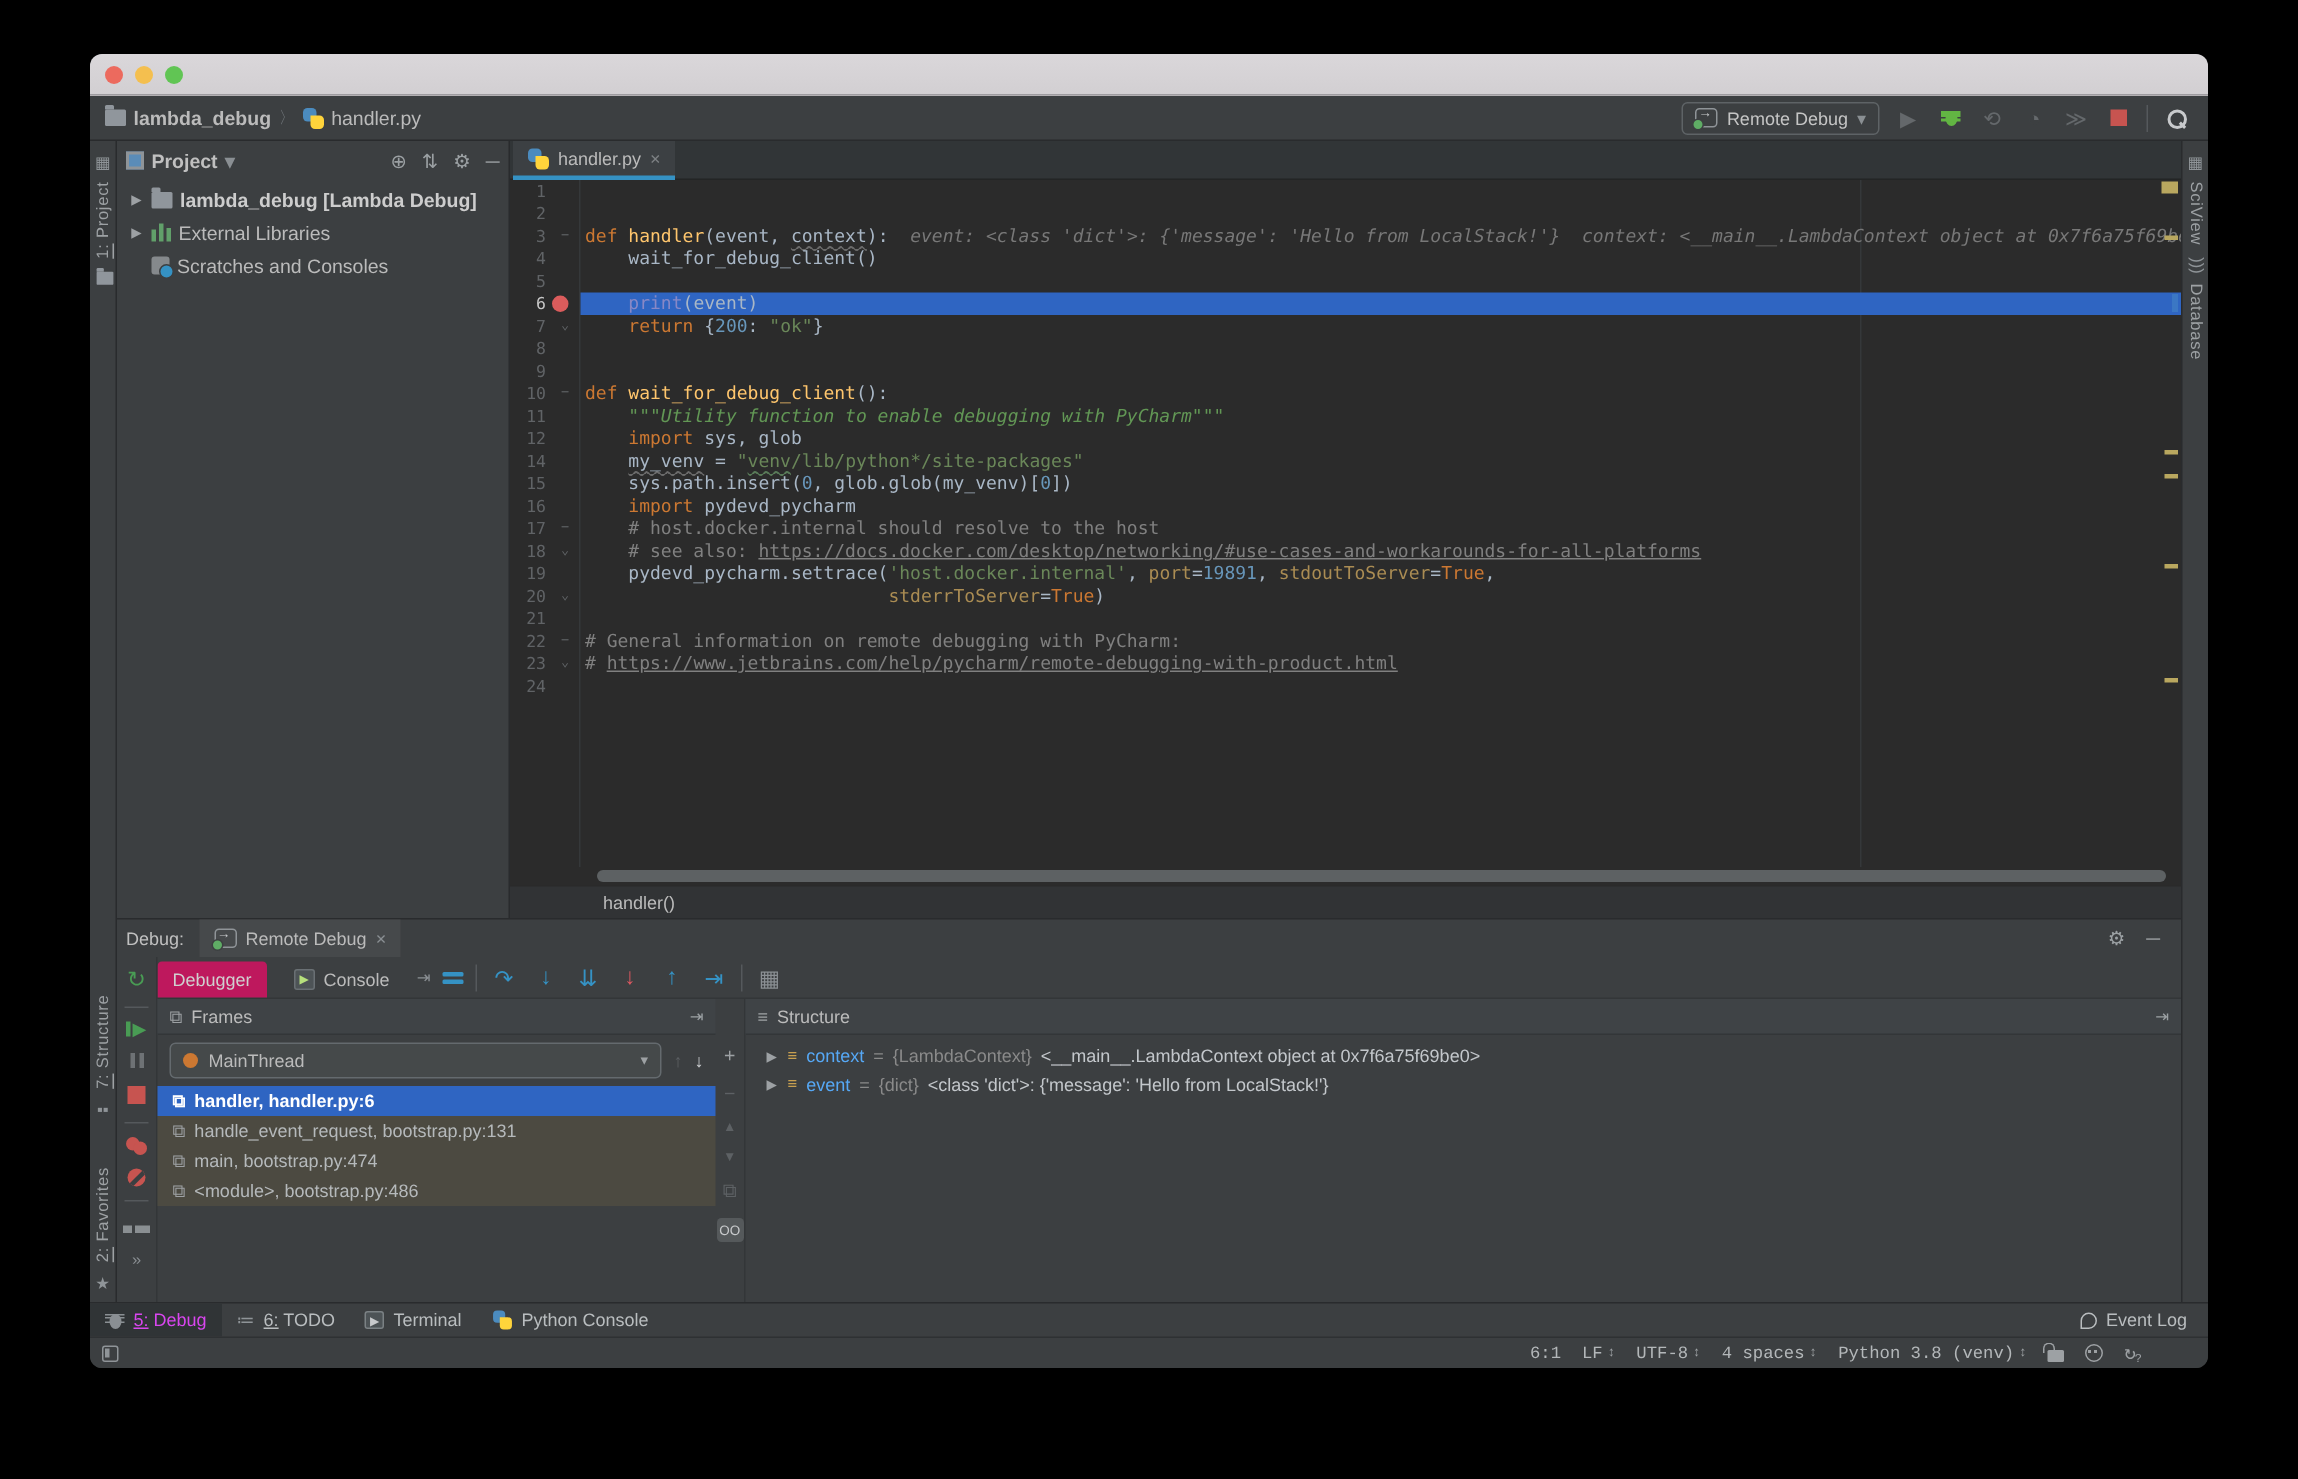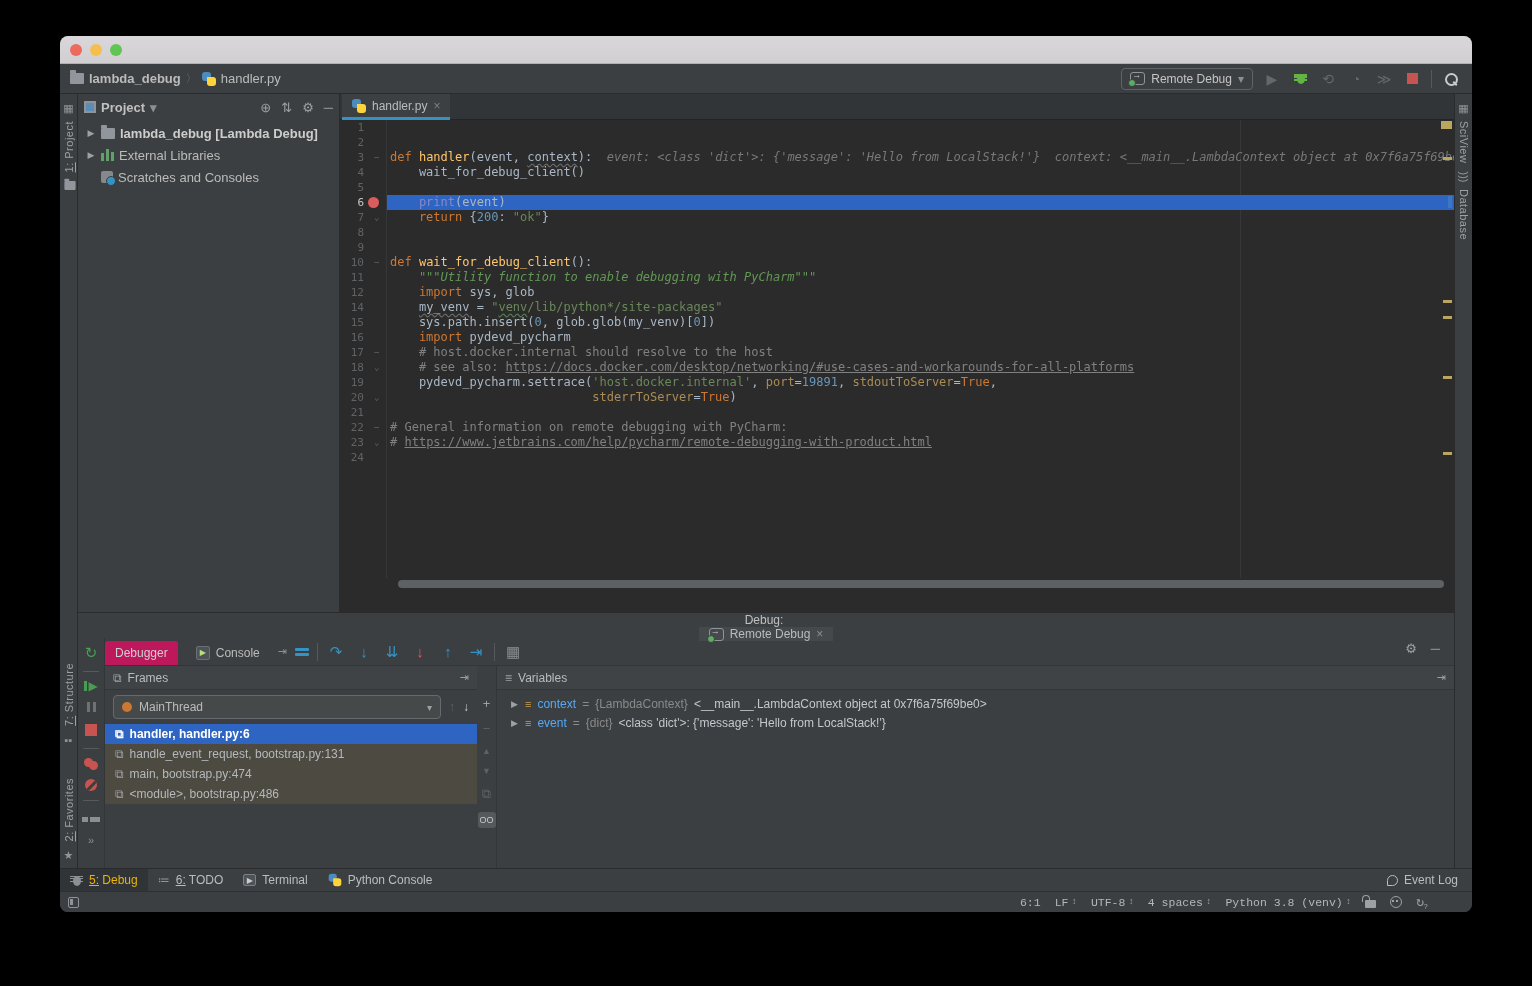--- a/index.html
+++ b/index.html
@@ -93,21 +93,21 @@
   .stripe { position:absolute; right:1px; top:0; width:13px; bottom:0; }
   .stripe i { position:absolute; display:block; }
 
   .hscroll { position:absolute; left:0; top:484px; width:100%; height:12px; background:#2b2b2b; }
   .hscroll .thumb { position:absolute; left:58px; right:10px; top:2px; height:8px; background:#5d6163; border-radius:4px; }
   .ecrumb { position:absolute; left:0; top:496px; width:100%; height:22px; background:#313335; color:#bbbbbb;
     font-size:12px; display:flex; align-items:center; padding-left:62px; border-top:1px solid #2a2a2a; }
 
   
   .debug { position:absolute; left:18px; top:576px; width:1376px; height:256px; background:#3c3f41; border-top:1px solid #292b2d; color:#bbbbbb; }
-  .dg-head { position:absolute; left:0; top:0; width:100%; height:25px; display:flex; align-items:center; font-size:12px;flex-direction:column; }
+  .dg-head { position:absolute; left:0; top:0; width:100%; height:25px; display:flex; align-items:center; font-size:12px; }
   .dg-label { padding:0 10px 0 6px; color:#c0c0c0; }
   .dg-tab { height:25px; display:flex; align-items:center; gap:6px; padding:0 10px; background:#46494b; }
   .dg-head .right { margin-left:auto; display:flex; gap:14px; padding-right:14px; color:#9ba0a3; font-size:13px; }
   .dg-toolbar { position:absolute; left:27px; top:25px; right:0; height:28px; display:flex; align-items:center; gap:8px; font-size:12px; border-bottom:1px solid #333638; }
   .dtab { height:24px; display:flex; align-items:center; gap:6px; padding:0 10px; margin-top:2px; }
   .dtab.sel { background:#be185d; border-radius:3px 3px 0 0; color:#d0d0d0; }
   .conico { width:14px; height:14px; background:#4d5356; border:1px solid #6a7074; border-radius:2px; color:#b6e07c; font-size:8px; display:inline-flex; align-items:center; justify-content:center; }
   .blue { color:#3592c4; } .red { color:#db5860; } .green { color:#499c54; }
   .stepico { font-size:15px; width:20px; text-align:center; }
   .dbars { display:inline-block; width:14px; }
@@ -148,21 +148,21 @@
   .vars { position:absolute; left:419px; top:53px; right:0; bottom:0; font-size:12px; }
   .vrow { height:19px; display:flex; align-items:center; gap:6px; padding-left:14px; white-space:nowrap; }
   .vrow .exp { color:#9da1a4; font-size:9px; width:8px; }
   .varico { color:#c8a050; font-weight:bold; font-size:11px; }
   .vname { color:#56a8f5; } .vtype { color:#8a8a8a; } .vval { color:#c3c7cb; }
 
   
   .bbar { position:absolute; left:0; bottom:21px; width:100%; height:23px; background:#3c3f41; border-top:1px solid #292b2d;
     display:flex; align-items:center; font-size:12px; color:#b9bdbf; }
   .btab { display:flex; align-items:center; gap:6px; padding:0 10px; height:100%; }
-  .btab.active { background:#303436; color:#eab308; }
+  .btab.active { background:#303436; color:#d946ef; }
   .bbar .right { margin-left:auto; display:flex; align-items:center; gap:6px; padding-right:14px; }
   .bubble { width:11px; height:11px; border:1.5px solid #b9bdbf; border-radius:50% 50% 50% 0; }
   .bugico { position:relative; width:13px; height:13px; }
   .bugico::before { content:""; position:absolute; left:3px; top:2px; width:8px; height:10px; background:#62b543; border-radius:50%; }
   .bugico::after { content:""; position:absolute; left:0; top:4px; width:13px; height:1.5px; background:#62b543; box-shadow:0 3px 0 #62b543, 0 -2px 0 #62b543; }
   .bugico.graybug::before { background:#8a8f93; } .bugico.graybug::after { background:#8a8f93; box-shadow:0 3px 0 #8a8f93, 0 -2px 0 #8a8f93; }
   .todoico { color:#8f9498; font-size:12px; }
   .termico { width:13px; height:12px; background:#4d5356; border:1px solid #7b8184; border-radius:2px; color:#c8cacc; font-size:8px; display:inline-flex; align-items:center; justify-content:center; }
 
   .sbar { position:absolute; left:0; bottom:0; width:100%; height:21px; background:#3c3f41; border-top:1px solid #2e3133;
@@ -327,20 +327,23 @@
           <i style="top: 76px; height: 12px; width: 4px; right: 1px; background: rgb(59, 119, 196);"></i>
           <i style="top: 180px; height: 3px; width: 9px; right: 1px; background: rgb(185, 167, 95);"></i>
           <i style="top: 196px; height: 3px; width: 9px; right: 1px; background: rgb(185, 167, 95);"></i>
           <i style="top: 256px; height: 3px; width: 9px; right: 1px; background: rgb(185, 167, 95);"></i>
           <i style="top: 332px; height: 3px; width: 9px; right: 1px; background: rgb(185, 167, 95);"></i>
         </div>
     </div>
     <div class="hscroll">
         <div class="thumb"></div>
       </div>
+    <div class="ecrumb">
+      <span>handler()</span>
+    </div>
   </div>
 
   <div class="debug">
     <div class="dg-head">
       <span class="dg-label">Debug:</span>
       <span class="dg-tab">
         <span class="rcfg"></span>
         <span>Remote Debug</span>
         <span class="dim">×</span>
       </span>
@@ -428,21 +431,21 @@
       <span class="off">−</span>
       <span class="off" style="font-size:9px">▲</span>
       <span class="off" style="font-size:9px">▼</span>
       <span class="off">⧉</span>
       <span class="glasses">OO</span>
     </div>
 
     <div class="vars">
       <div class="pane-head">
         <span class="framico">≡</span>
-        <span>Variables</span>
+        <span>Structure</span>
         <span class="ph-right" style="font-size:11px">⇥</span>
       </div>
       <div style="padding-top:4px">
           <div class="vrow">
             <span class="exp">▶</span>
             <span class="varico">≡</span>
             <span class="vname">context</span>
             <span class="vtype"> = </span>
             <span class="vtype">{LambdaContext} </span>
             <span class="vval">&lt;__main__.LambdaContext object at 0x7f6a75f69be0&gt;</span>

